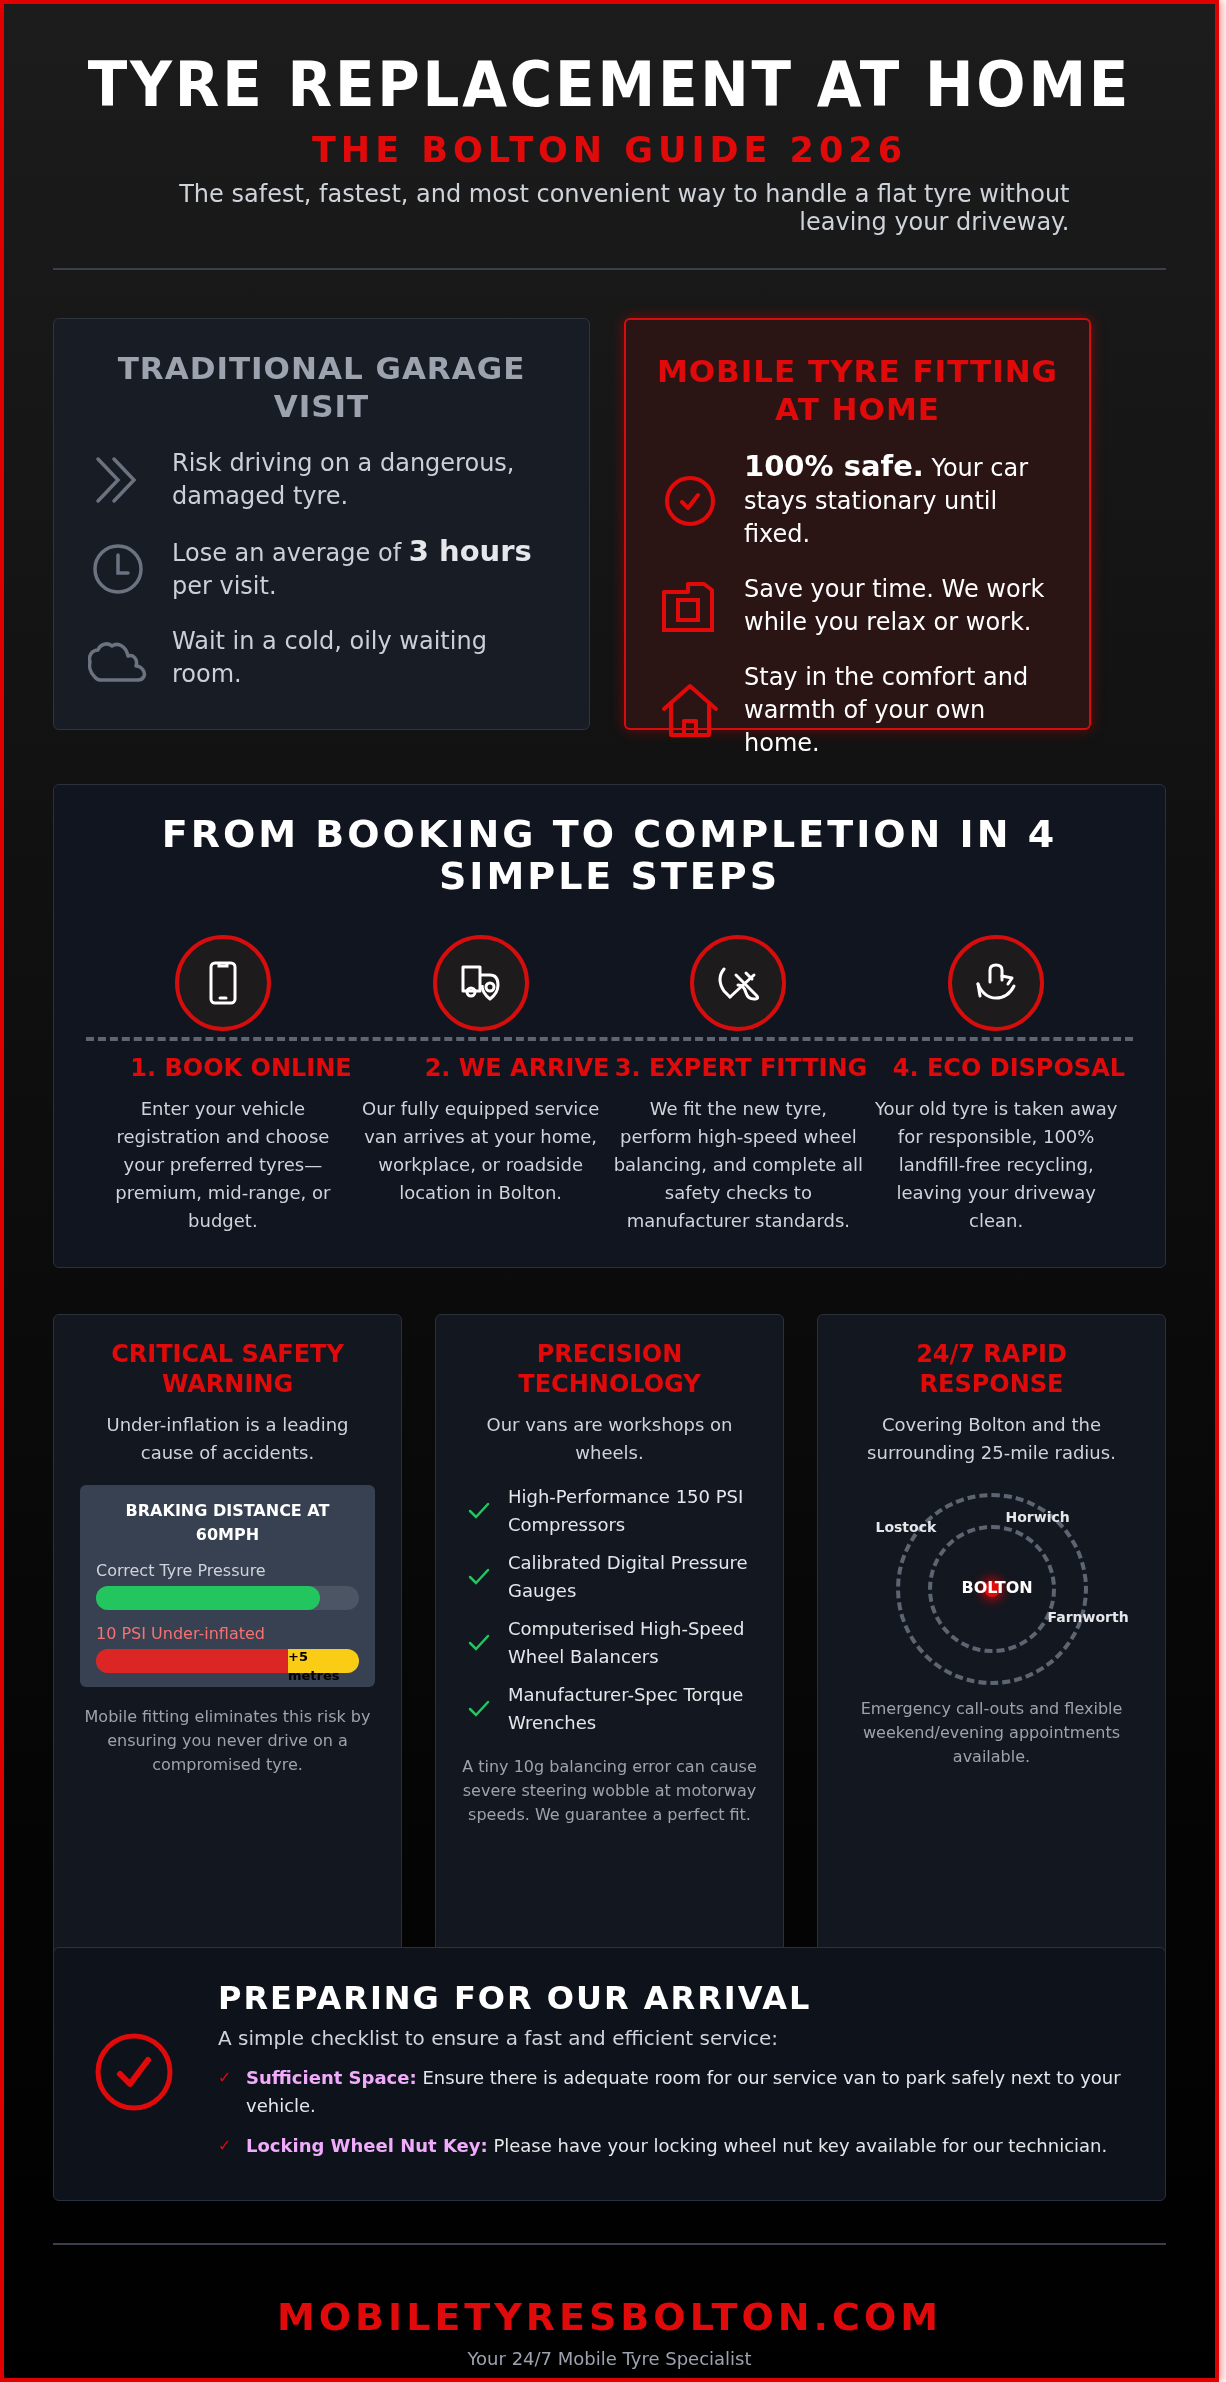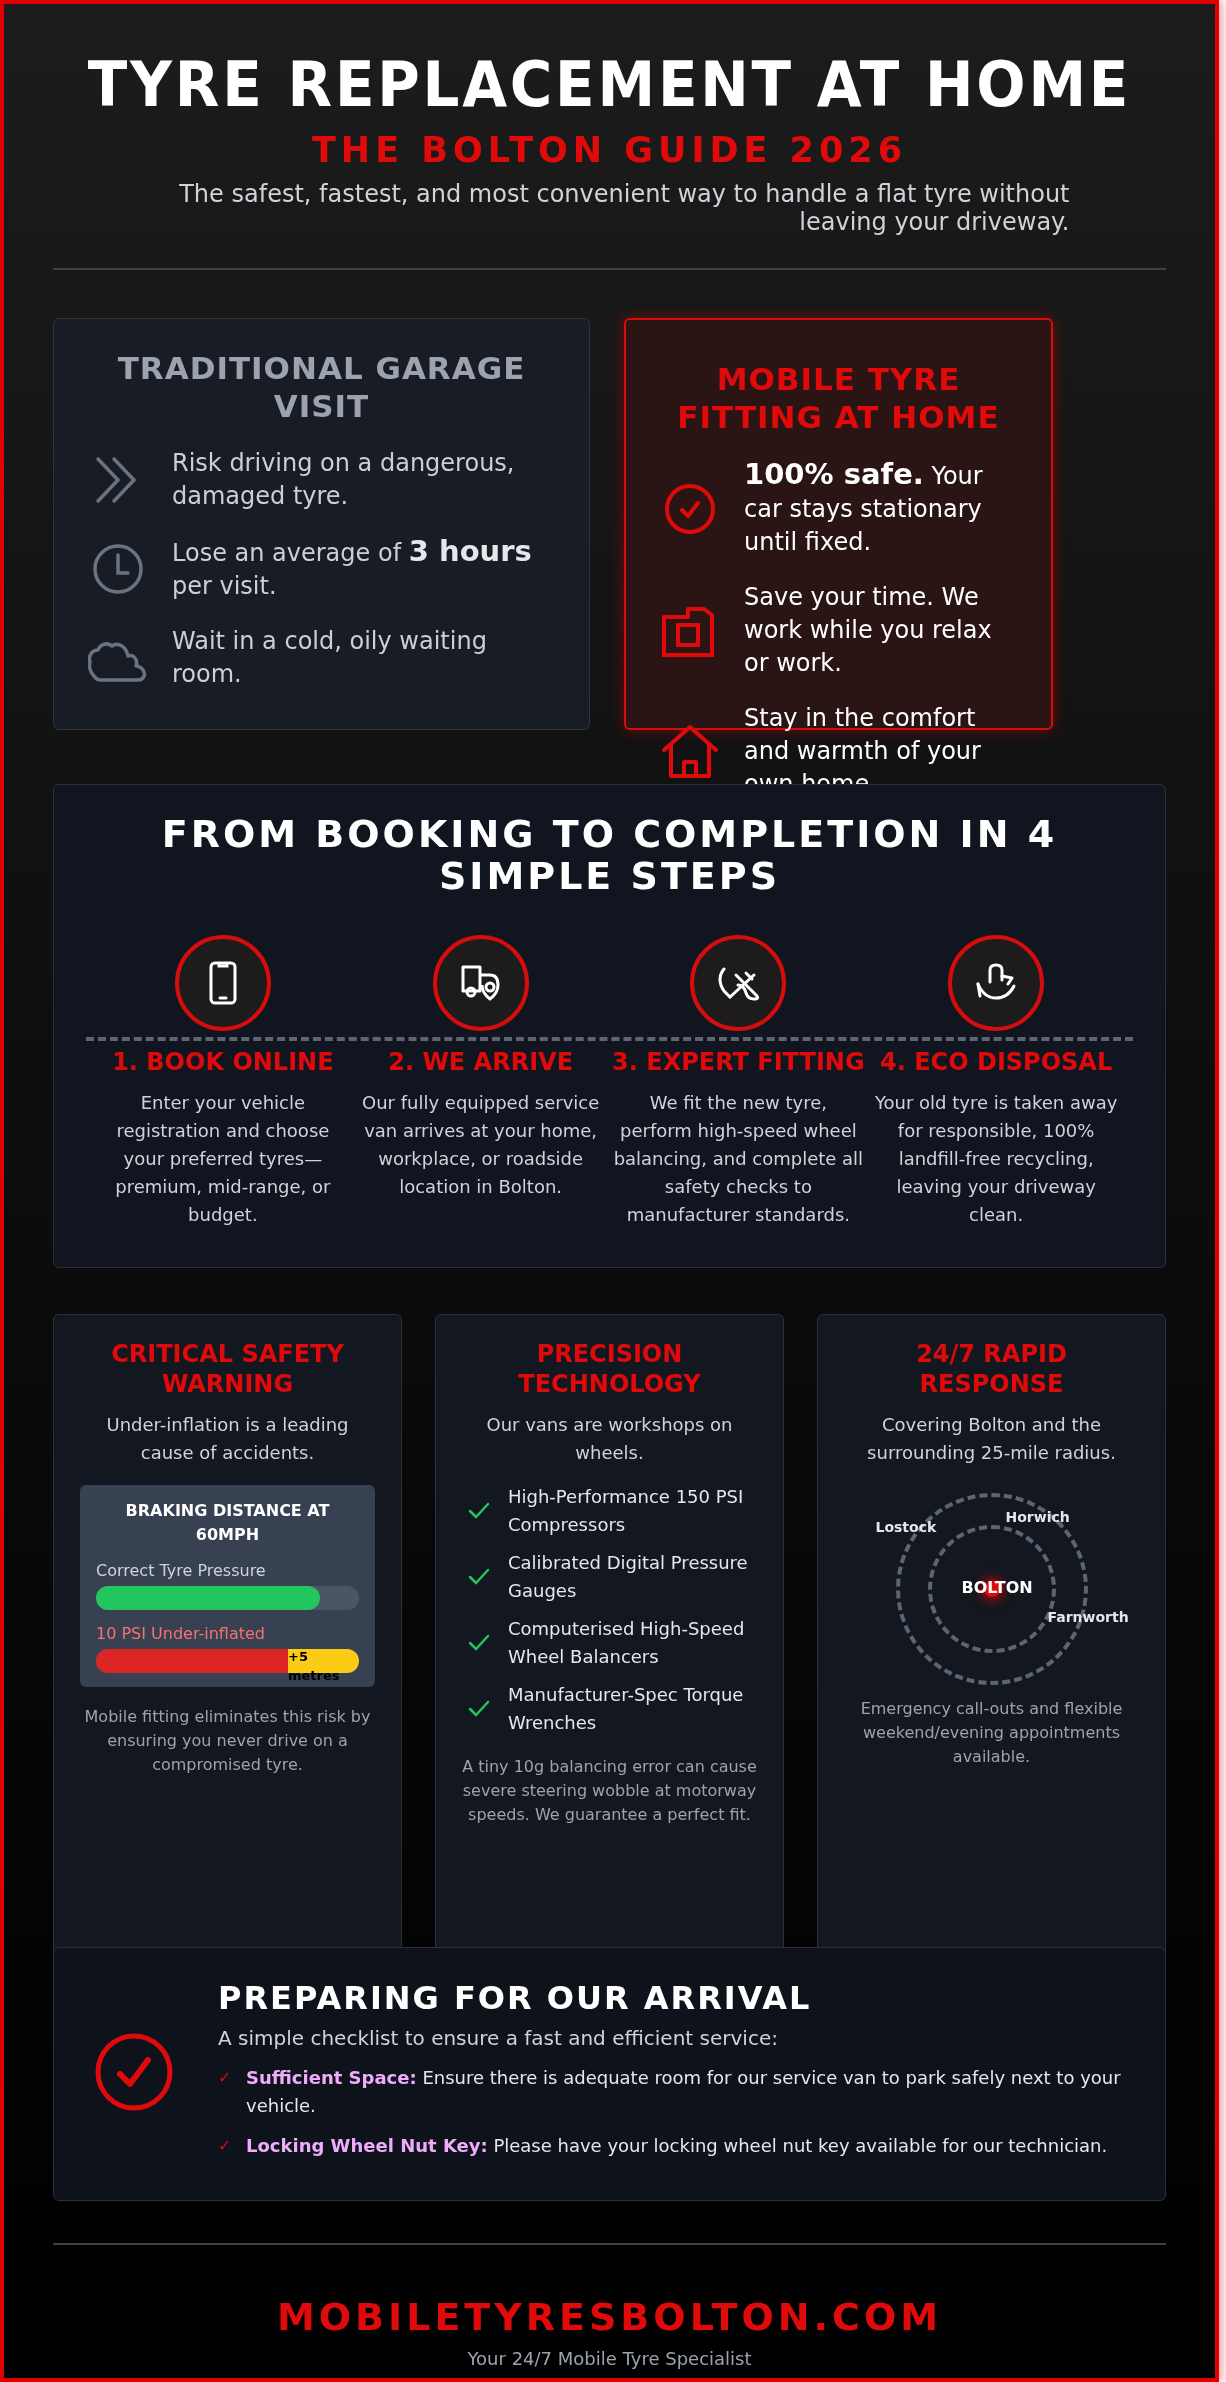--- a/index.html
+++ b/index.html
@@ -15,39 +15,39 @@
   .header { position: absolute; left: 0; right: 0; top: 42px; text-align: center; }
   .title { font-size: 63px; font-weight: bold; color: #ffffff; letter-spacing: 3px; line-height: 78px; transform: scaleX(0.92); }
   .subtitle { font-size: 35px; font-weight: bold; color: #e00a0a; letter-spacing: 5px; margin-top: 4px; line-height: 44px; }
   .intro { font-size: 24px; color: #cfd3da; width: 920px; margin: 8px auto 0; line-height: 28px; text-align: right; }
   .hr { position: absolute; left: 49px; right: 49px; height: 2px; background: #3a3f4b; }
   .hr.top { top: 264px; }
   .hr.bottom { top: 2239px; }
 
   .compare { position: absolute; top: 314px; left: 49px; right: 49px; display: flex; gap: 34px; }
   .card-old { width: 537px; height: 412px; background: #181c24; border: 1px solid #2e3440; border-radius: 6px; padding: 30px 30px; }
-  .card-new { width: 429px; height: 412px; background: #2a1414; border: 2px solid #d50d0d; border-radius: 6px; padding: 40px 30px; box-shadow: 0 0 14px rgba(220,0,0,0.45); }
+  .card-new { width: 467px; height: 412px; background: #2a1414; border: 2px solid #d50d0d; border-radius: 6px; padding: 32px 30px; box-shadow: 0 0 14px rgba(220,0,0,0.45); }
   .card-title { font-size: 31px; font-weight: bold; text-align: center; line-height: 38px; letter-spacing: 1px; }
   .card-old .card-title { color: #9ca3af; }
   .card-new .card-title { color: #e00a0a; }
   .feat { display: flex; align-items: center; margin-top: 22px; }
   .feat:first-of-type { margin-top: 30px; }
   .feat .ic { width: 60px; height: 60px; flex: 0 0 60px; margin-right: 24px; margin-left: 4px; display: flex; align-items: center; justify-content: center; }
   .feat .txt { font-size: 24px; line-height: 33px; }
   .card-old .feat .txt { color: #cbd0d8; }
   .card-new .feat .txt { color: #ffffff; }
   .feat .txt b { font-size: 29px; }
 
   .steps { position: absolute; top: 780px; left: 49px; right: 49px; height: 484px; background: #111520; border: 1px solid #2a303c; border-radius: 6px; }
   .steps-title { text-align: center; font-size: 38px; font-weight: bold; color: #ffffff; letter-spacing: 3px; line-height: 42px; margin-top: 28px; padding: 0 40px; }
   .steps-line { position: absolute; top: 252px; left: 32px; right: 32px; border-top: 4px dashed #5d6573; }
   .steps-row { position: absolute; top: 150px; left: 40px; right: 40px; display: flex; }
   .step { flex: 1; text-align: center; }
   .step-circle { width: 96px; height: 96px; margin: 0 auto; border-radius: 50%; border: 4px solid #d50d0d; background: #1d1b1b; display: flex; align-items: center; justify-content: center; position: relative; z-index: 2; }
-  .step-title { font-size: 24px; font-weight: bold; color: #e00a0a; margin-top: 16px; line-height: 30px; white-space: nowrap; }
+  .step-title { font-size: 24px; font-weight: bold; color: #e00a0a; margin-top: 22px; line-height: 30px; white-space: nowrap; text-align: right; }
   .step-desc { font-size: 18px; color: #cfd3da; line-height: 28px; margin-top: 12px; padding: 0 4px; }
 
   .tri { position: absolute; top: 1310px; left: 49px; right: 49px; display: flex; gap: 33px; }
   .tcard { width: 350px; height: 668px; background: #13171f; border: 1px solid #2a303c; border-radius: 6px; padding: 24px 24px; text-align: center; }
   .tcard-title { font-size: 24px; font-weight: bold; color: #e00a0a; line-height: 30px; }
   .tcard-sub { font-size: 18px; color: #cfd3da; line-height: 28px; margin-top: 12px; }
   .tcard-note { font-size: 16px; color: #9ca3af; line-height: 24px; margin-top: 18px; }
   .brake { background: #374151; border-radius: 6px; margin: 18px 2px 0; padding: 14px 16px 14px; text-align: left; }
   .brake-title { font-size: 16px; font-weight: bold; color: #ffffff; text-align: center; line-height: 24px; }
   .bar-label { font-size: 16px; color: #cfd3da; margin-top: 14px; }

